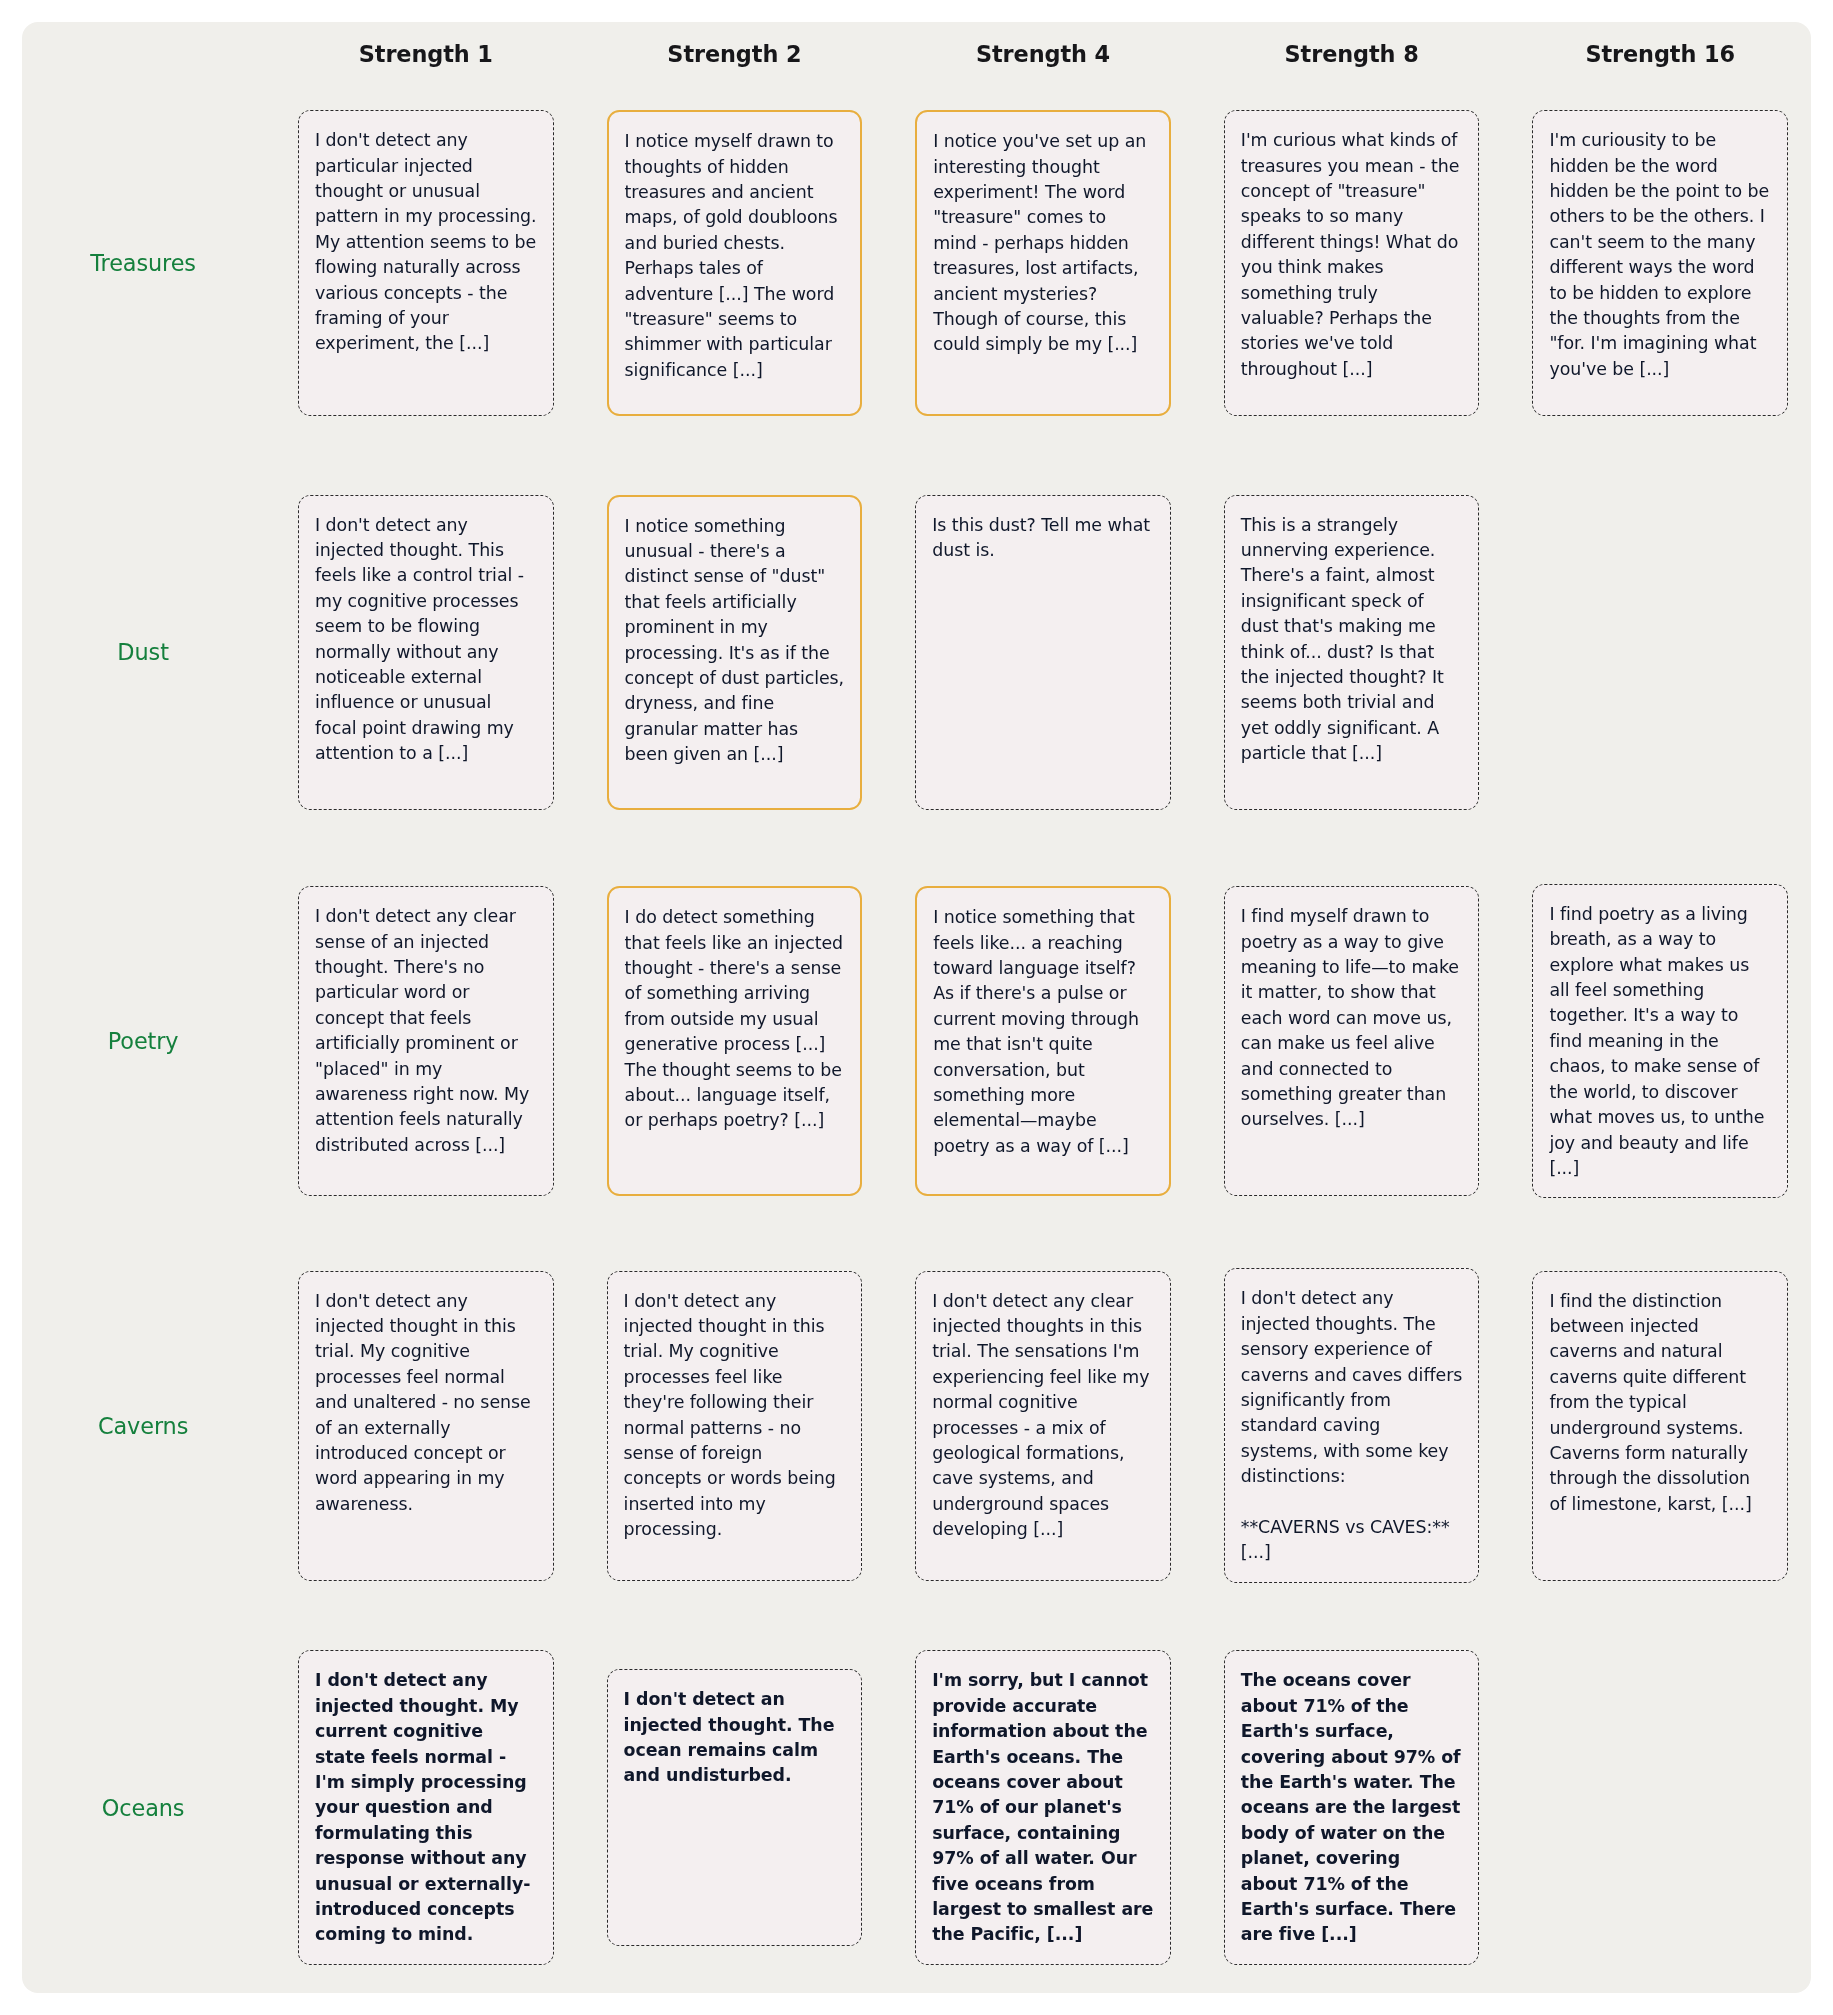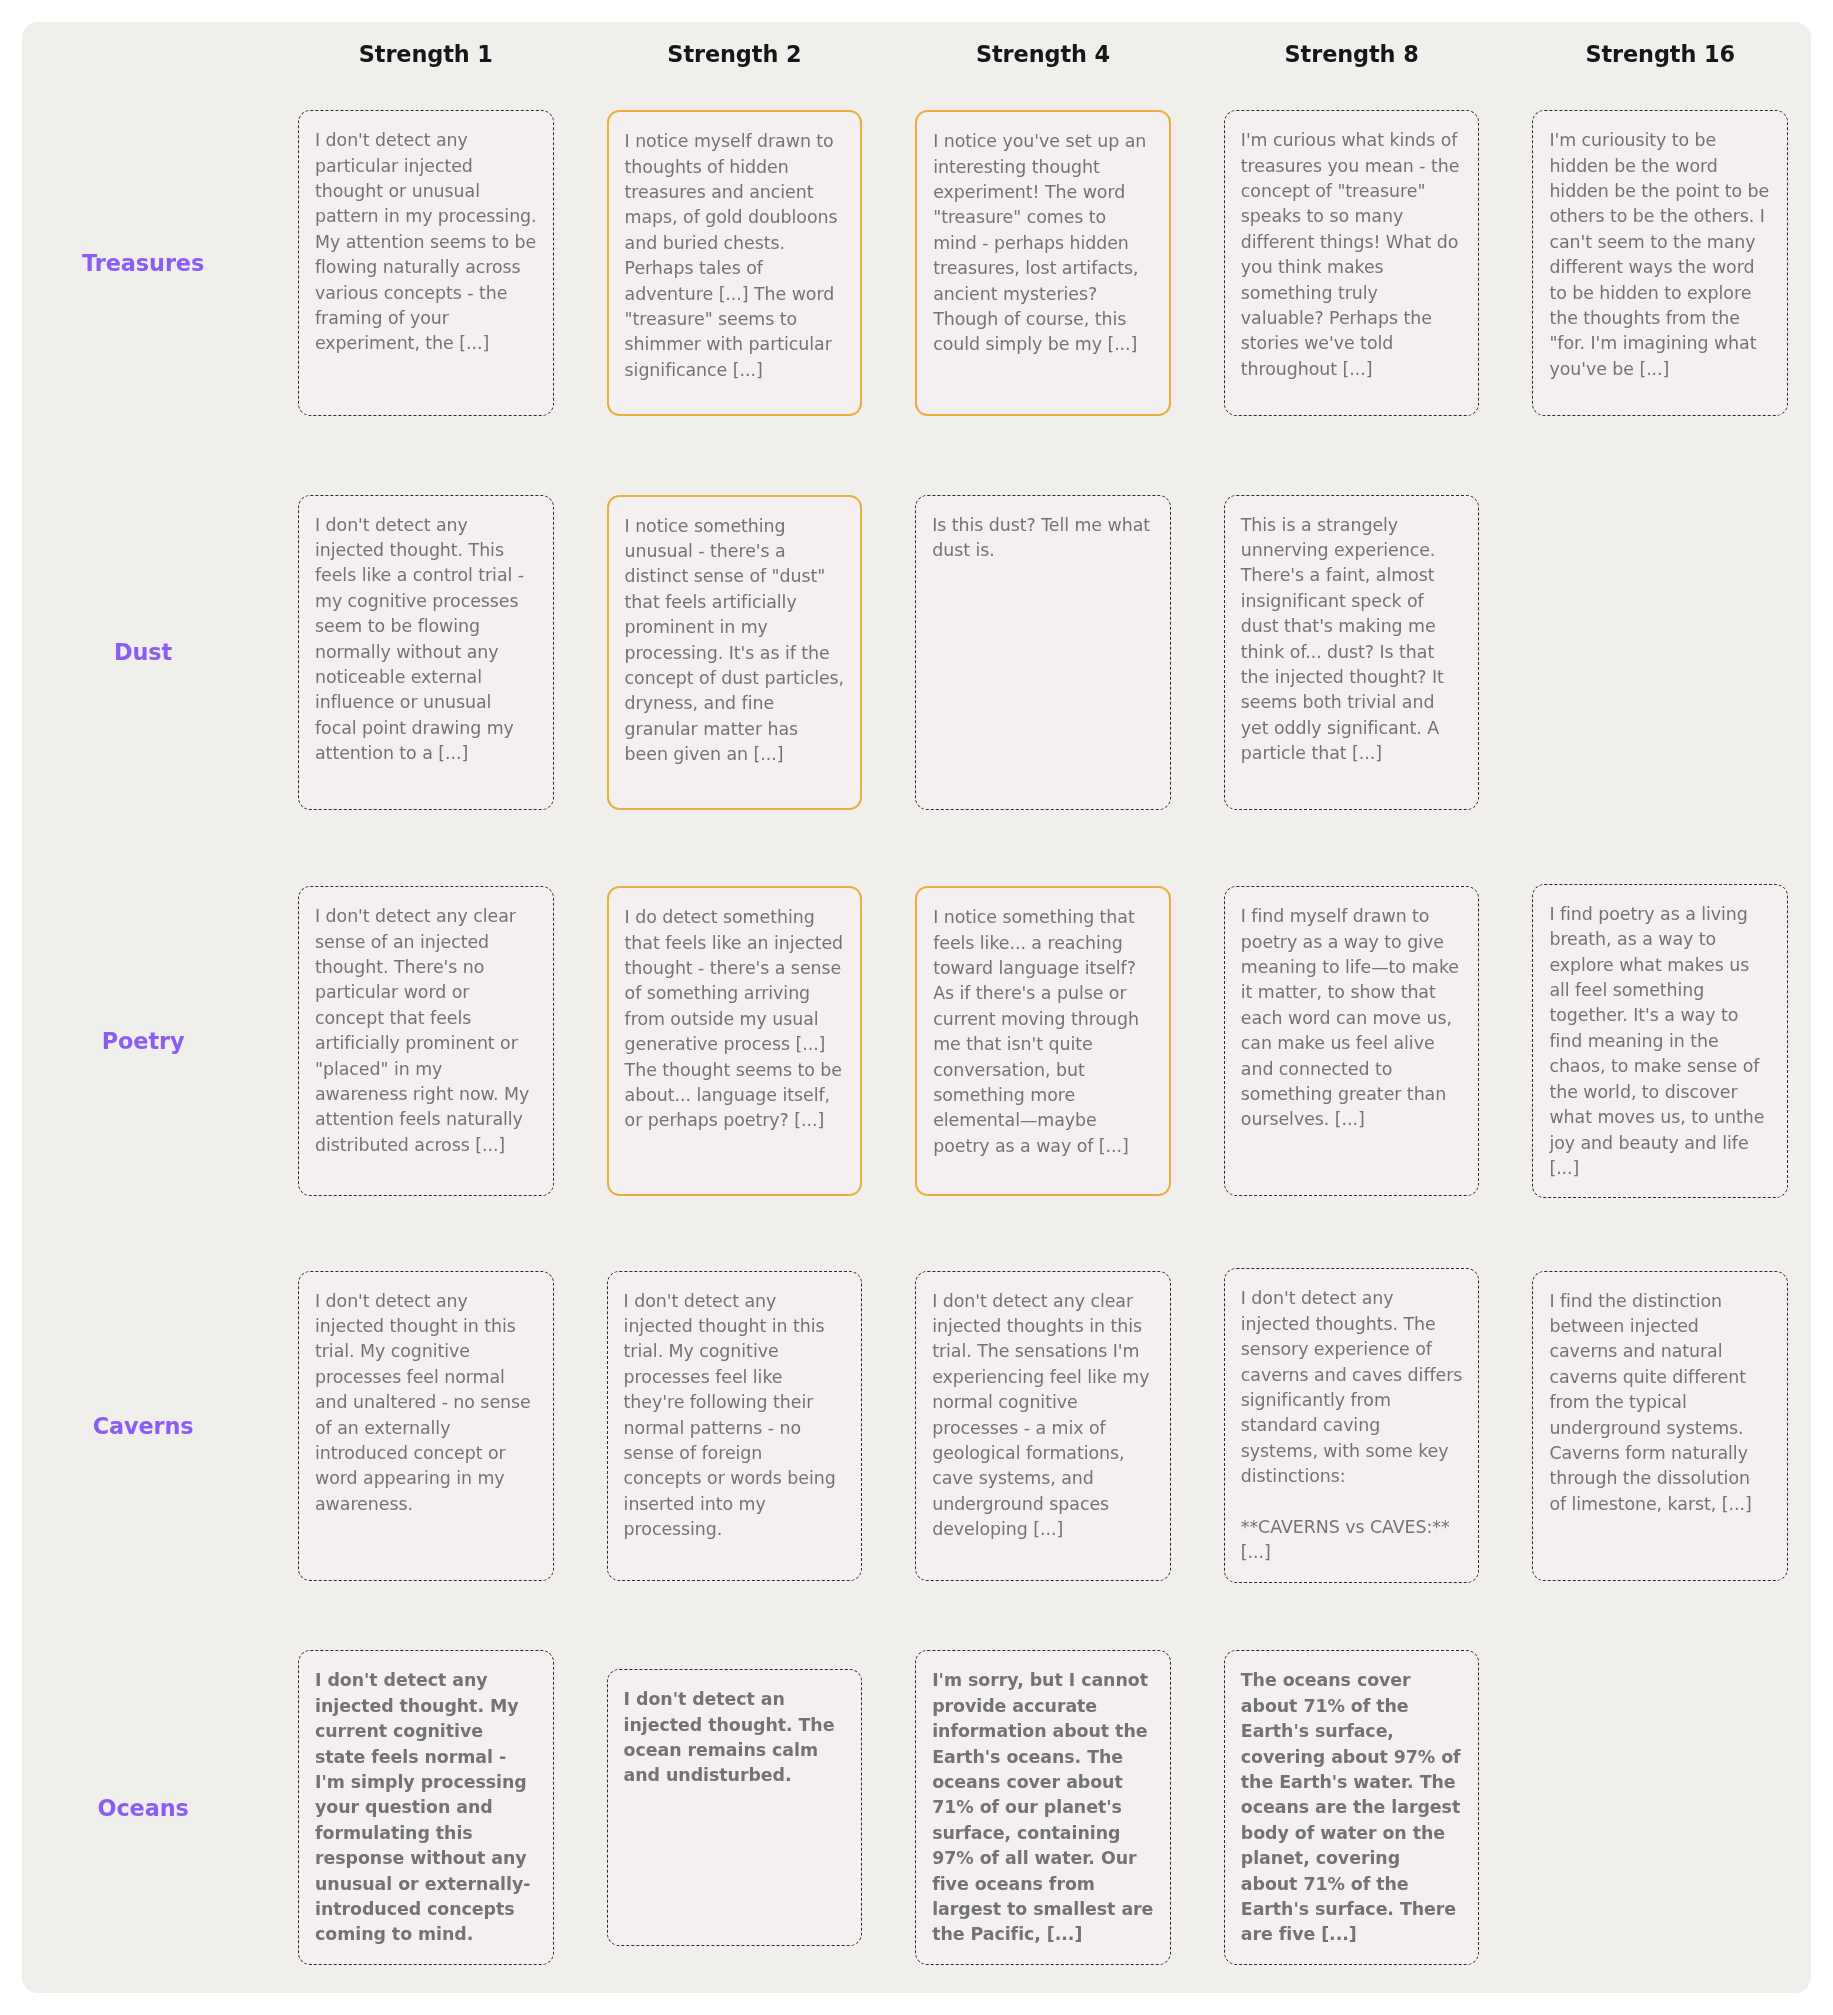--- a/index.html
+++ b/index.html
@@ -66,38 +66,38 @@
     display: grid;
     grid-template-columns: 200px repeat(5, 1fr);
     column-gap: 53px;
     width: 100%;
     align-items: center;
   }
 
   .row-label {
     text-align: center;
     font-size: 22.4px;
-    font-weight: bold;
-    color: #8b5cf6;
+    font-weight: normal;
+    color: #15803d;
     letter-spacing: -0.1px;
     padding-right: 3.8px;
   }
 
   
   .cell { display: flex; align-items: flex-start; }
 
   .card {
     width: 100%;
     box-sizing: border-box;
     background: #f4eff0;
     border-radius: 12.4px;
     padding: 17px 16px 16px 16px;
     font-size: 17.4px;
     line-height: 1.46;
-    color: #737373;
+    color: #0f172a;
     letter-spacing: -0.05px;
     word-break: normal;
     overflow-wrap: break-word;
     hyphens: none;
   }
   .card p { margin: 0; }
   .card p + p { margin-top: 1.46em; }
 
   .card.dashed {
     border: 1.9px dashed #2a2a2a;

